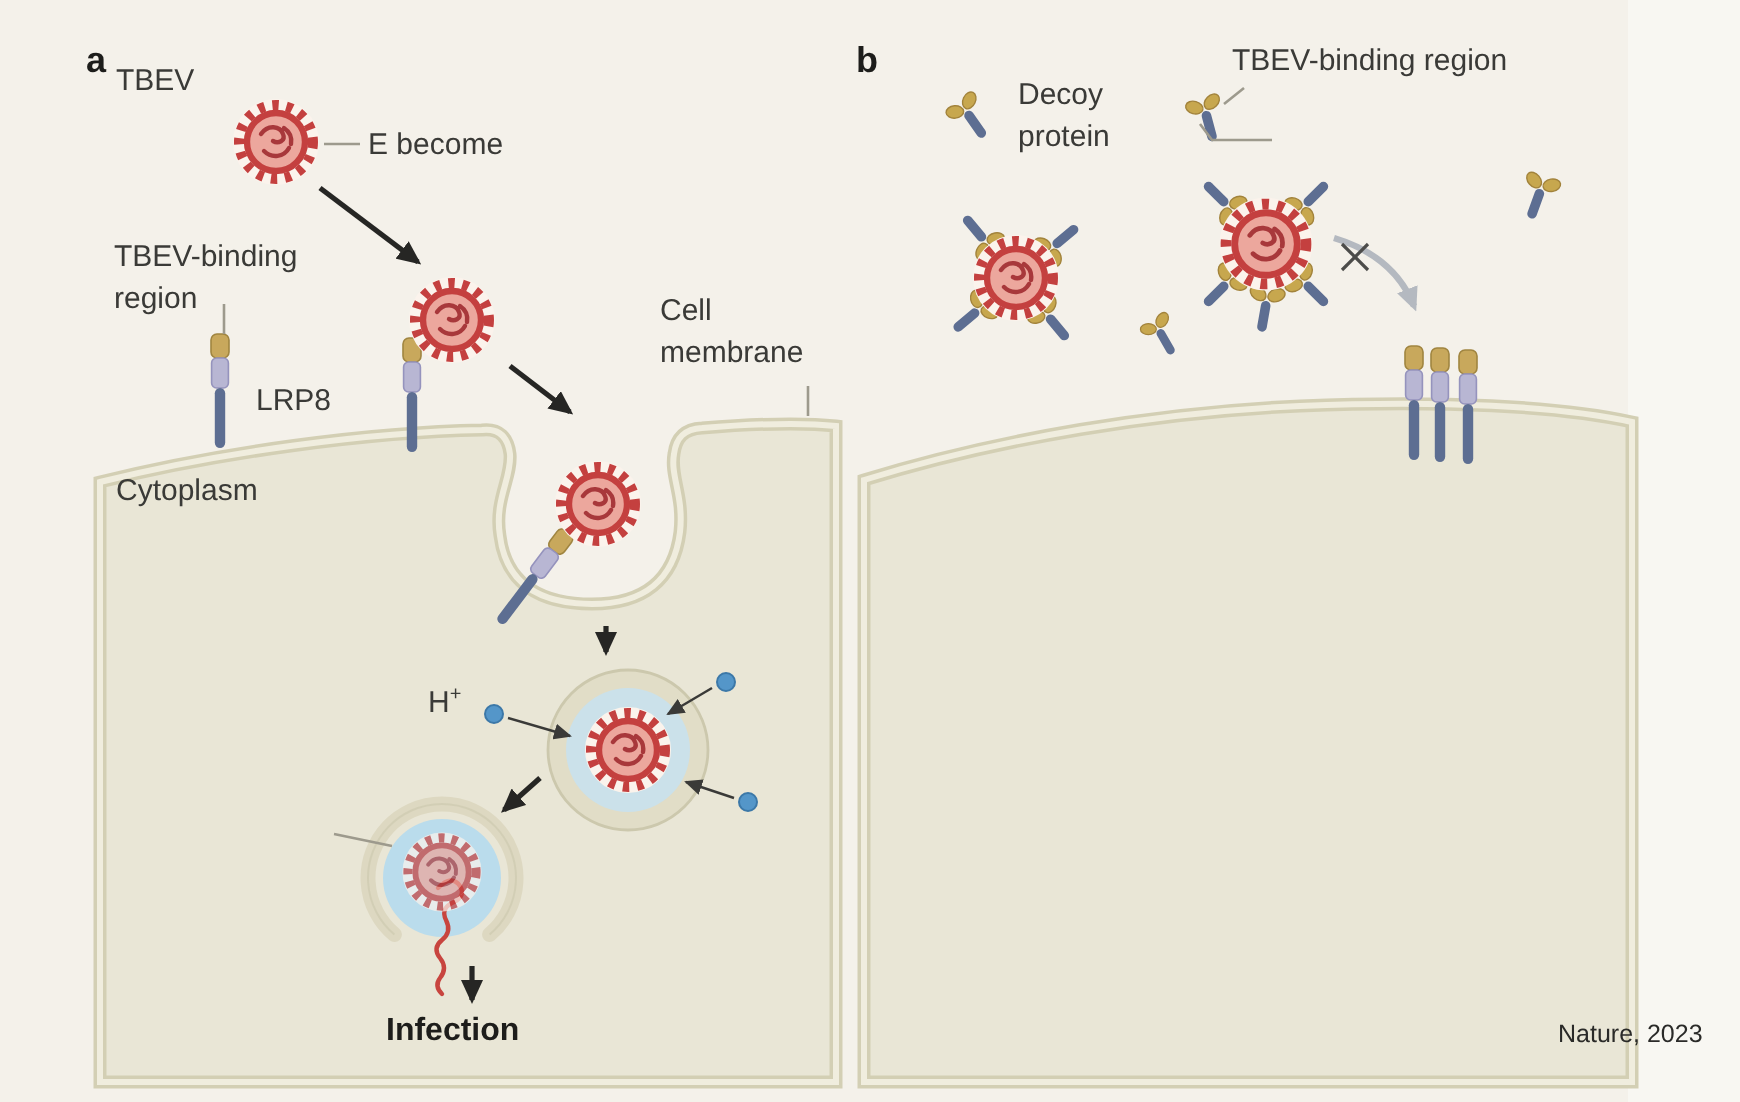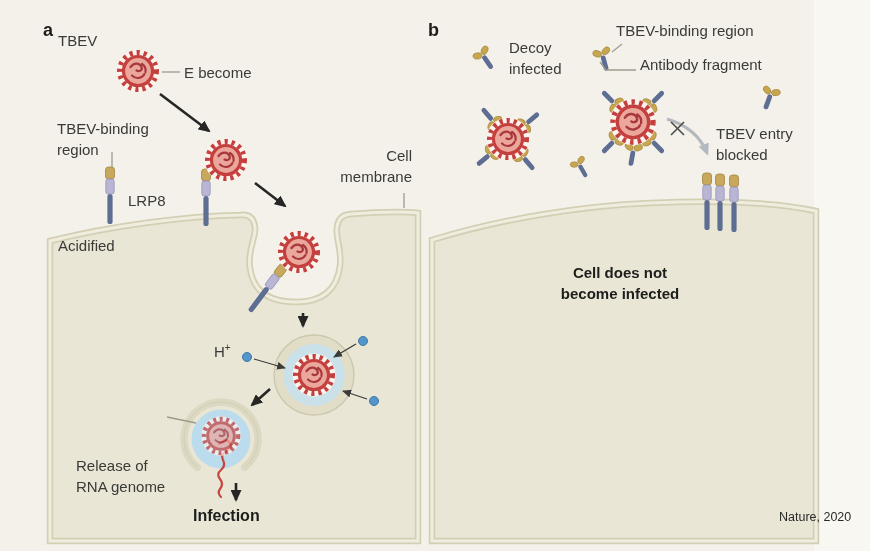--- a/index.html
+++ b/index.html
@@ -13,21 +13,21 @@
   }
   html,body{margin:0;padding:0;background:#fff;}
   #stage{position:relative;width:870px;height:551px;background:var(--c-page_bg);
          overflow:hidden;font-family:"Liberation Sans",sans-serif;}
   .strip{position:absolute;top:0;height:551px;background:#f8f7f2;}
   svg{position:absolute;left:0;top:0;}
   .lbl{position:absolute;font-size:15px;line-height:1.42;color:var(--c-text);
        white-space:pre-line;}
   .bold{font-weight:bold;color:var(--c-text_bold);}
   .panel-letter{font-size:18px;font-weight:bold;color:var(--c-text_bold);}
-  .r{text-align:right;}
+  .r{text-align:left;}
   .c{text-align:center;}
   .credit{font-size:12.5px;color:#2a2a28;}
   sup{font-size:10px;}
 </style>
 </head>
 <body>
 
 <div id="stage">
   <div class="strip" style="left:814px;width:56px;"></div>
 
@@ -151,30 +151,23 @@
   </svg>
 
   <div class="lbl panel-letter" style="left:43px;top:18px">a</div>
   <div class="lbl" style="left:58px;top:30px">TBEV</div>
   <div class="lbl" style="left:184px;top:62px">E become</div>
   <div class="lbl" style="left:57px;top:118px">TBEV-binding
 region</div>
   <div class="lbl" style="left:128px;top:190px">LRP8</div>
   <div class="lbl r" style="left:330px;top:145px;width:82px">Cell
 membrane</div>
-  <div class="lbl" style="left:58px;top:235px">Acidified</div>
+  <div class="lbl" style="left:58px;top:235px">Cytoplasm</div>
   <div class="lbl" style="left:214px;top:341px"><span>H</span><sup>+</sup></div>
-  <div class="lbl" style="left:76px;top:455px">Release of
-RNA genome</div>
   <div class="lbl bold" style="left:193px;top:505px;font-size:16px">Infection</div>
 
   <div class="lbl panel-letter" style="left:428px;top:18px">b</div>
   <div class="lbl" style="left:509px;top:37px">Decoy
-infected</div>
+protein</div>
   <div class="lbl" style="left:616px;top:20px">TBEV-binding region</div>
-  <div class="lbl" style="left:640px;top:54px">Antibody fragment</div>
-  <div class="lbl" style="left:716px;top:123px">TBEV entry
-blocked</div>
-  <div class="lbl bold c" style="left:515px;top:262px;width:210px">Cell does not
-become infected</div>
 
-  <div class="lbl credit" style="left:779px;top:509px">Nature, 2020</div>
+  <div class="lbl credit" style="left:779px;top:509px">Nature, 2023</div>
 </div>
 
 </body></html>

